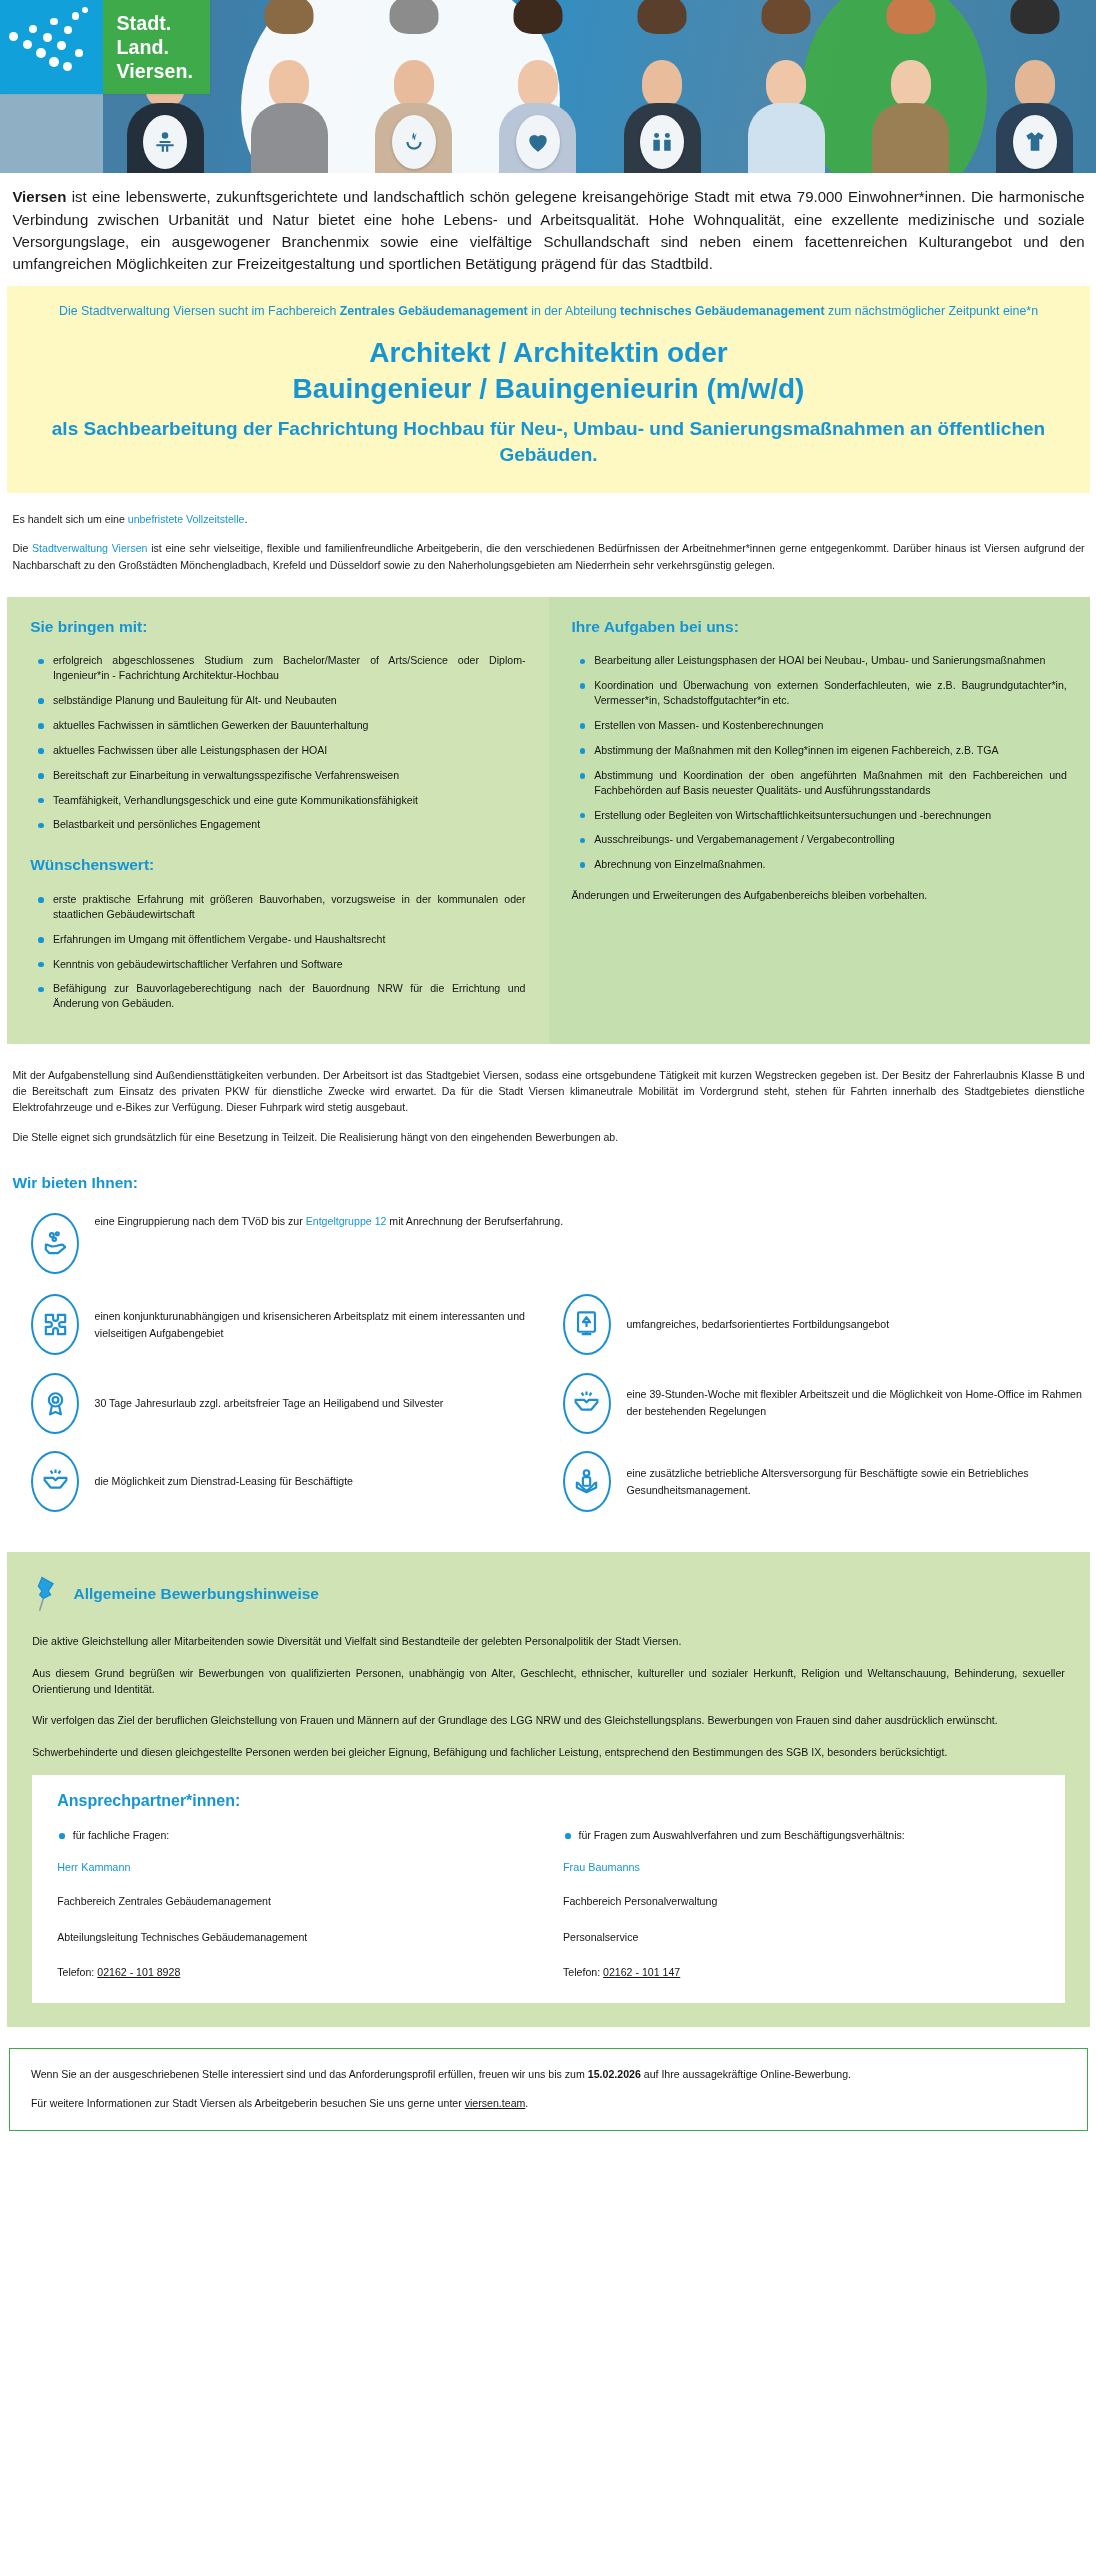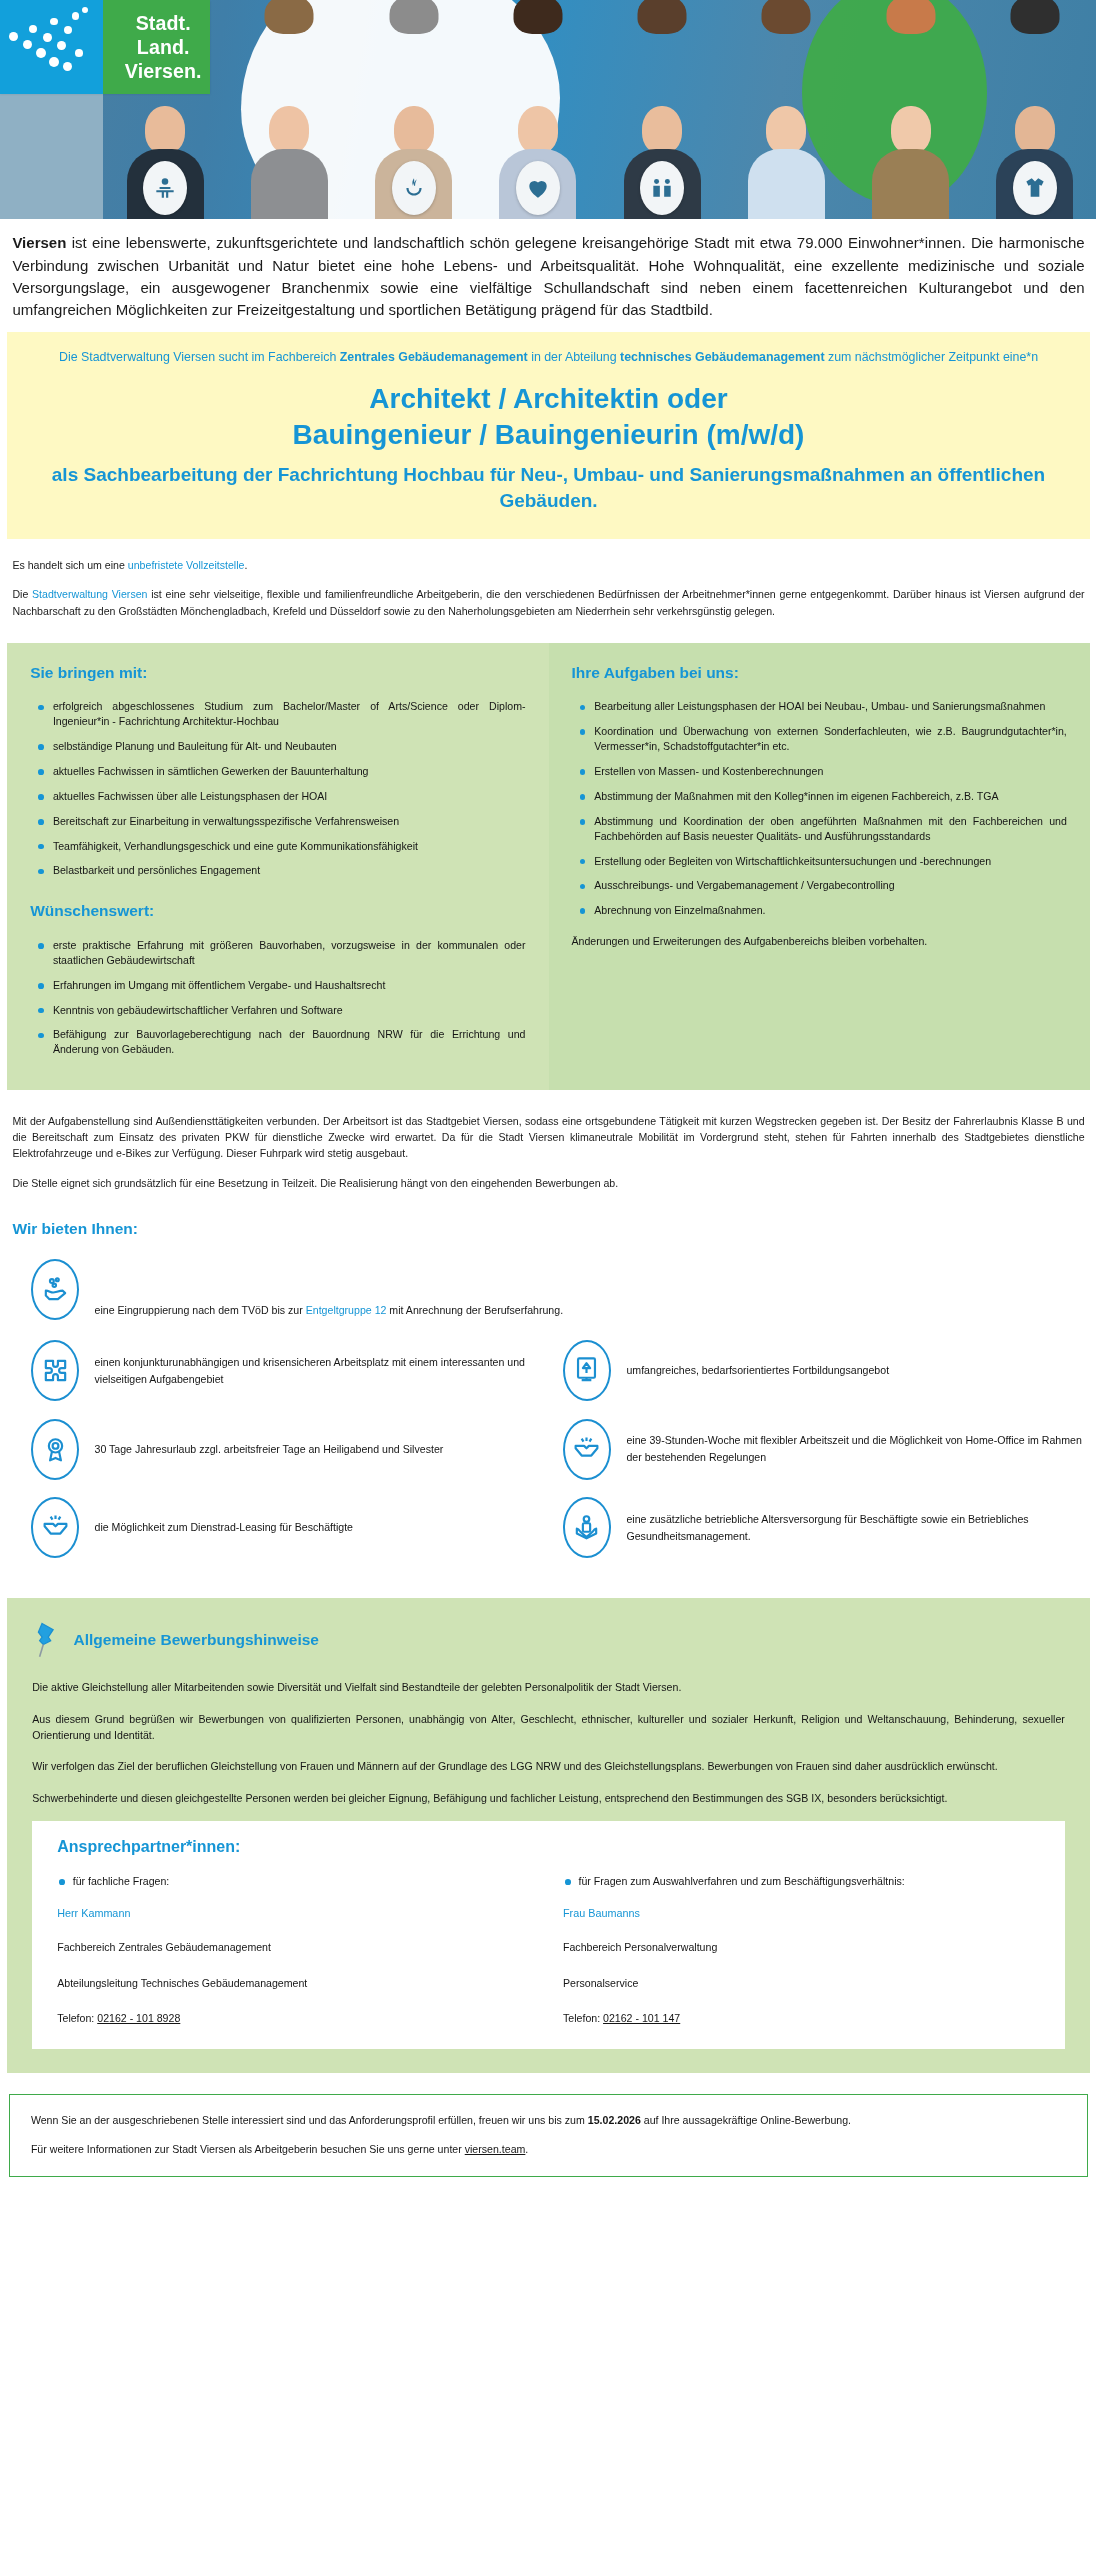--- a/index.html
+++ b/index.html
@@ -8,24 +8,23 @@
     background: #ffffff;
     font-family: "Liberation Sans", sans-serif;
     color: #111111;
     -webkit-font-smoothing: antialiased;
   }
   .page { width: 1097px; margin: 0 auto; background: #fff; }
 
   
   .banner {
     position: relative;
-    height: 219px;
+    height: 173px;
     overflow: hidden;
     background: linear-gradient(100deg,#4d7fa0 0%, #3f7ea8 20%, #2f8fc4 45%, #4c87ac 70%, #3e7fa5 100%);
-    text-align: center;
   }
   .banner-bg-shape {
     position: absolute; left: 22%; top: -41px; width: 319px; height: 289px;
     background: #ffffff; border-radius: 48% 52% 46% 54% / 52% 48% 52% 48%;
     opacity: .95;
   }
   .banner-bg-green {
     position: absolute; right: 10%; top: -20.6px; width: 185px; height: 227px;
     background: #3faa4a; border-radius: 50% 50% 45% 55% / 50% 50% 50% 50%;
     opacity: .95;
@@ -132,21 +131,21 @@
   }
 
   
   .mid { padding: 23px 12.4px 5.2px 12.4px; }
 
   
   .benefits-h {
     color: #1695d5; font-size: 15.5px; font-weight: bold;
     padding: 10.3px 12.4px 0 12.4px;
   }
-  .benefit-wide { display: flex; align-items: flex-end; gap: 15.5px; padding: 20.6px 12.4px 5.2px 31px; }
+  .benefit-wide { display: flex; align-items: flex-start; gap: 15.5px; padding: 20.6px 12.4px 5.2px 31px; }
   .benefit-grid {
     display: grid; grid-template-columns: 1fr 1fr; row-gap: 17.5px; column-gap: 10.3px;
     padding: 15.5px 12.4px 20.6px 31px;
   }
   .benefit { display: flex; align-items: center; gap: 15.5px; }
   .bi {
     flex: 0 0 auto; width: 48px; height: 61px;
     border: 2.6px solid #1b8fd1; border-radius: 50%;
     display: flex; align-items: center; justify-content: center;
   }

